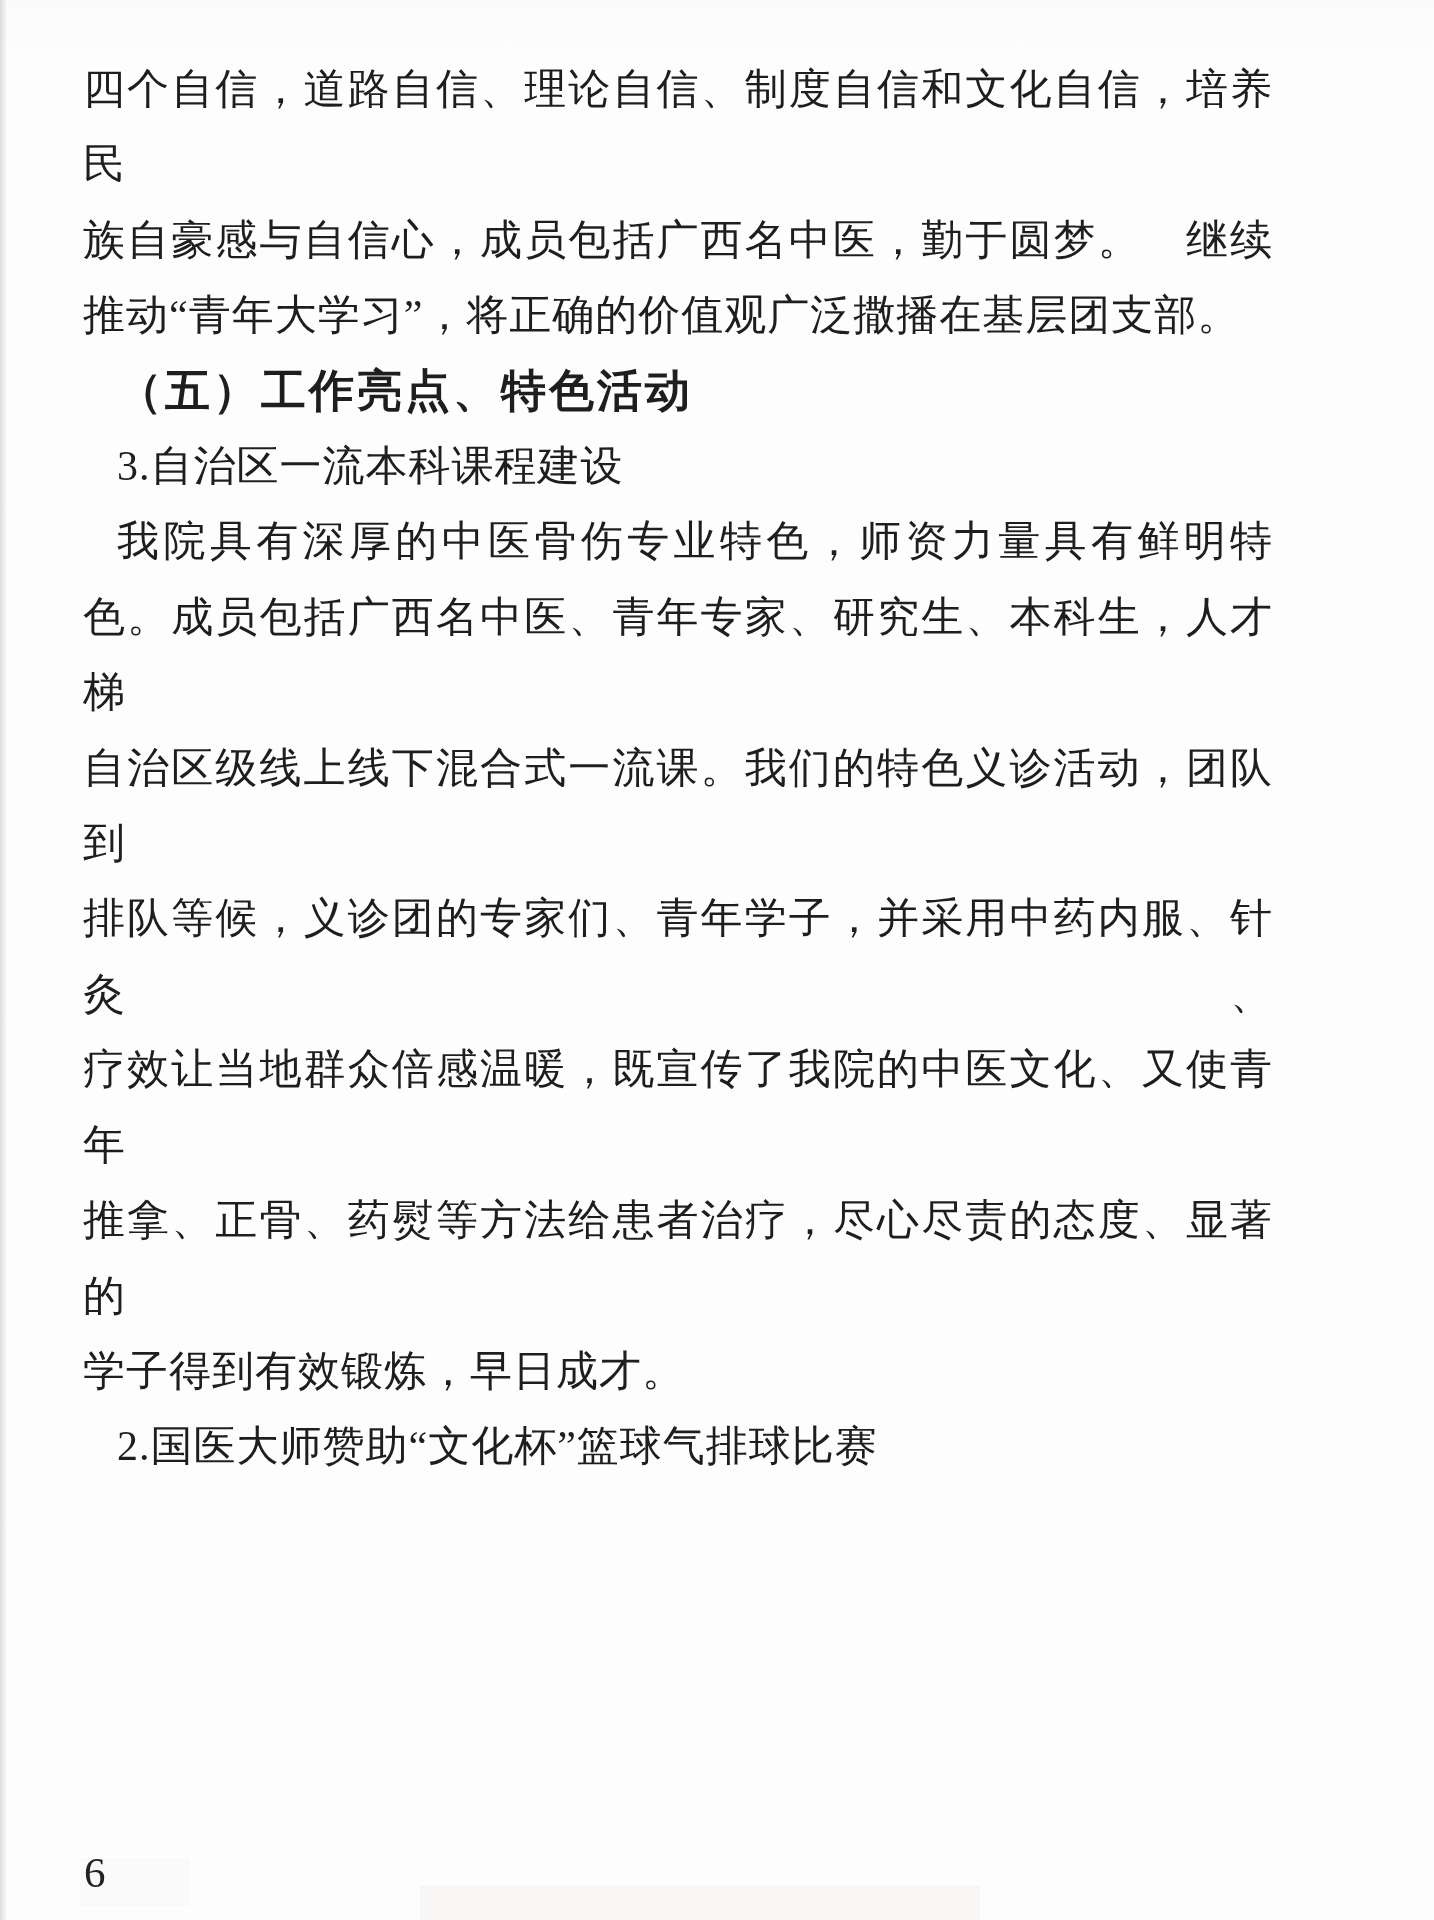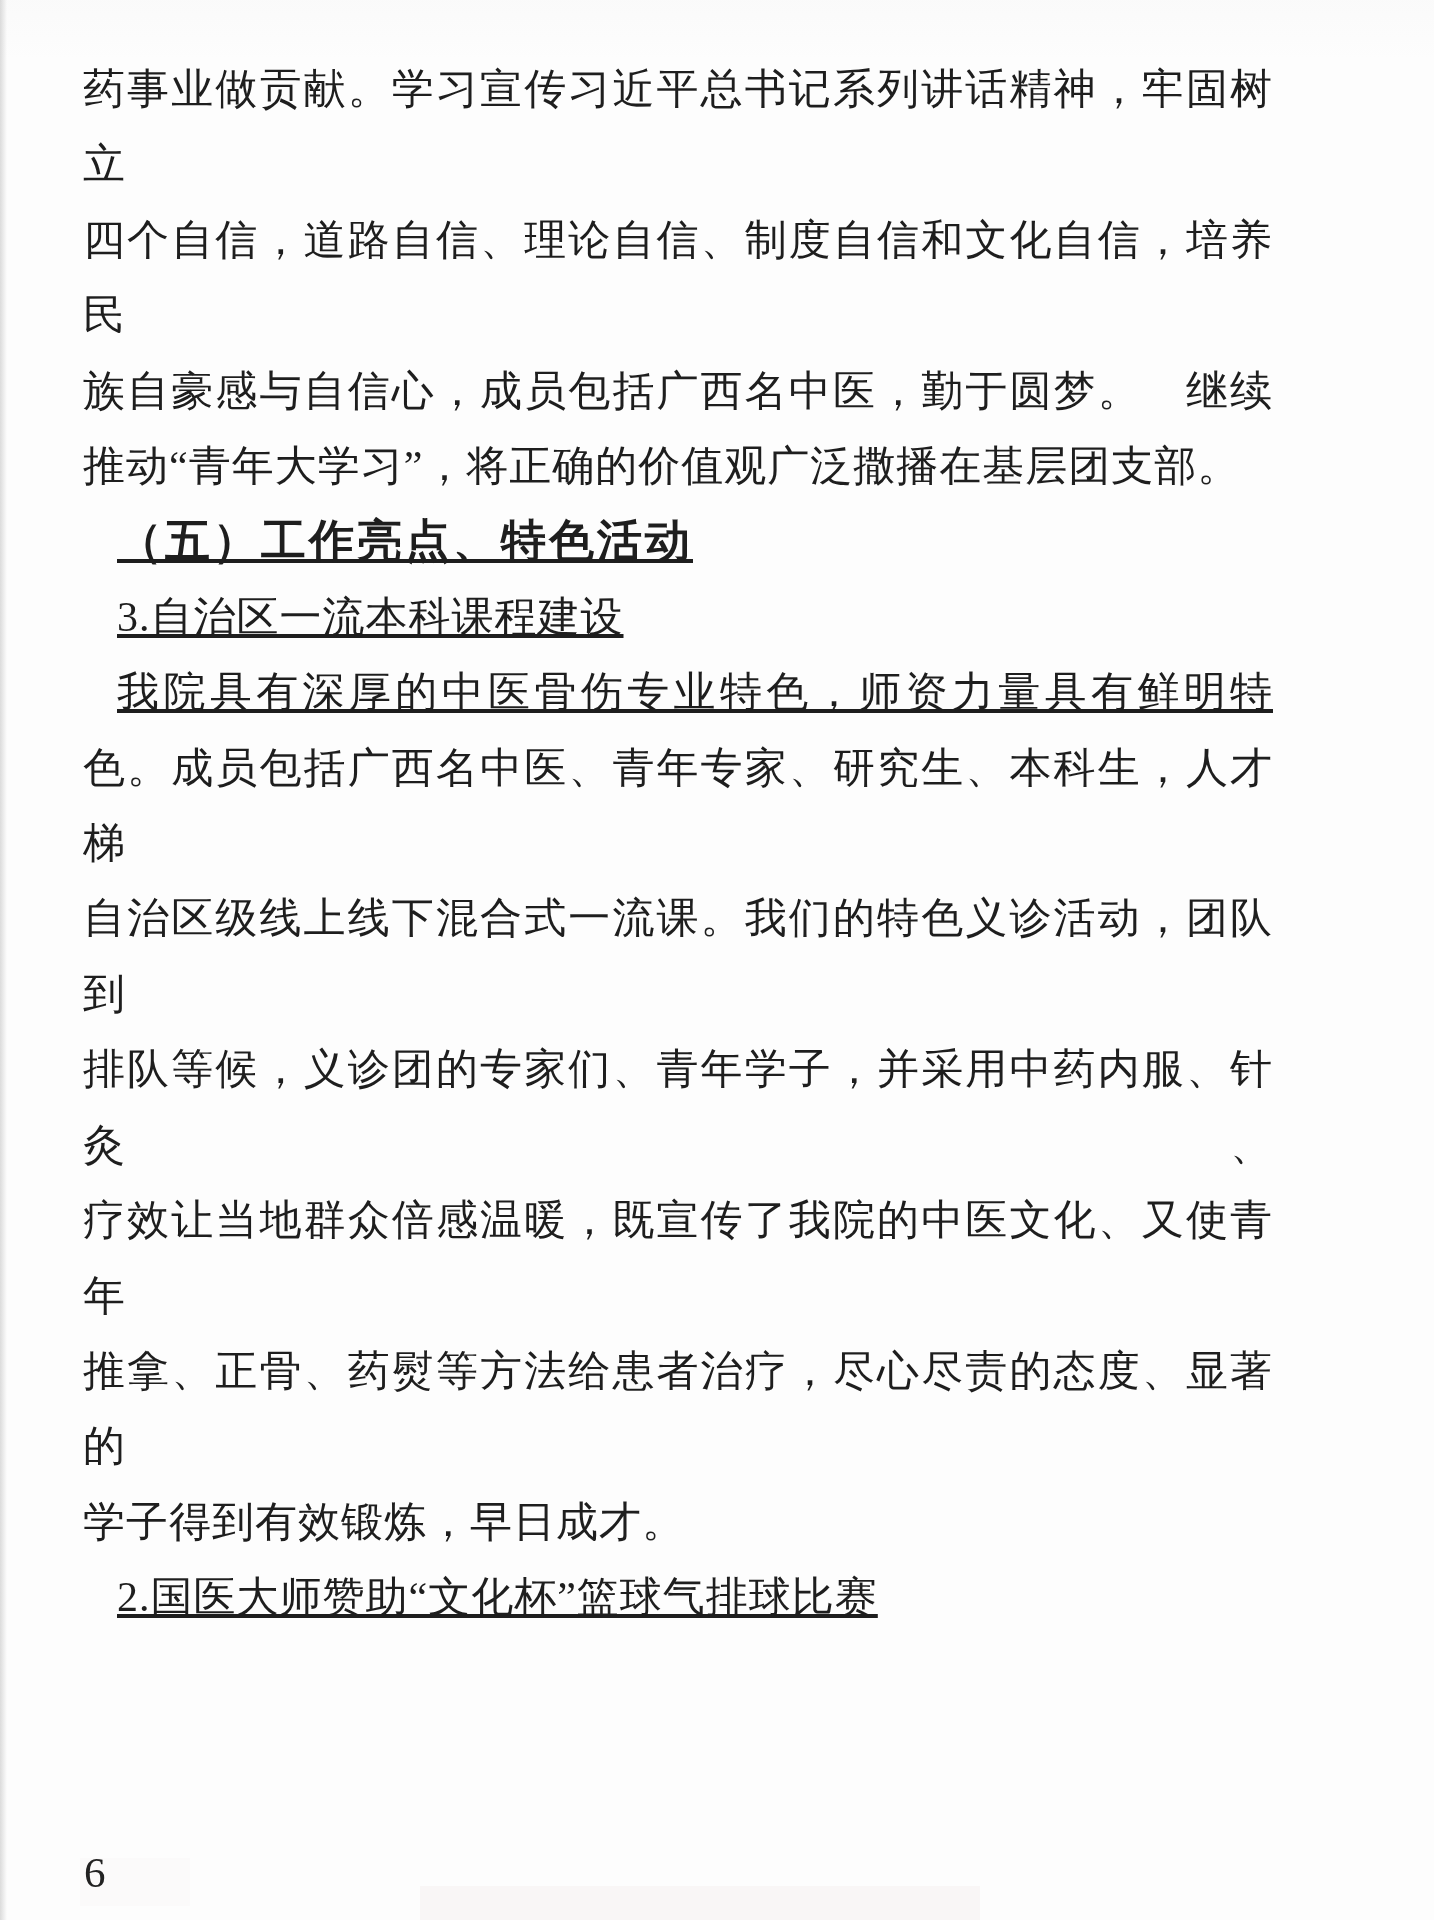--- a/index.html
+++ b/index.html
@@ -52,21 +52,21 @@
     font-size: 42px;
     line-height: 75.4px;
     letter-spacing: 1px;
     white-space: pre-wrap;
   }
   
   .fill {
     text-align: justify;
     text-align-last: justify;
   }
-  .indent { text-indent: 34px; text-decoration: underline; }
+  .indent { text-indent: 34px; }
   .hd {
     font-weight: 600;
     font-size: 45px;
     letter-spacing: 3px;
   }
   .pagenum {
     position: absolute;
     left: 84px;
     top: 1848px;
     font-size: 43px;
@@ -75,21 +75,20 @@
 </style>
 </head>
 <body>
 
 <div class="page">
   <div class="edge-left"></div>
   <div class="smudge-a"></div>
   <div class="smudge-b"></div>
 
   <div class="textcol">
-    <div class="line fill">药事业做贡献。学习宣传习近平总书记系列讲话精神，牢固树立</div>
     <div class="line fill">四个自信，道路自信、理论自信、制度自信和文化自信，培养民</div>
     <div class="line fill">族自豪感与自信心，成员包括广西名中医，勤于圆梦。　继续</div>
     <div class="line">推动“青年大学习”，将正确的价值观广泛撒播在基层团支部。</div>
     <div class="line indent hd">（五）工作亮点、特色活动</div>
     <div class="line indent">3.自治区一流本科课程建设</div>
     <div class="line indent fill">我院具有深厚的中医骨伤专业特色，师资力量具有鲜明特</div>
     <div class="line fill">色。成员包括广西名中医、青年专家、研究生、本科生，人才梯</div>
     <div class="line fill">自治区级线上线下混合式一流课。我们的特色义诊活动，团队到</div>
     <div class="line fill">排队等候，义诊团的专家们、青年学子，并采用中药内服、针灸、</div>
     <div class="line fill">疗效让当地群众倍感温暖，既宣传了我院的中医文化、又使青年</div>

